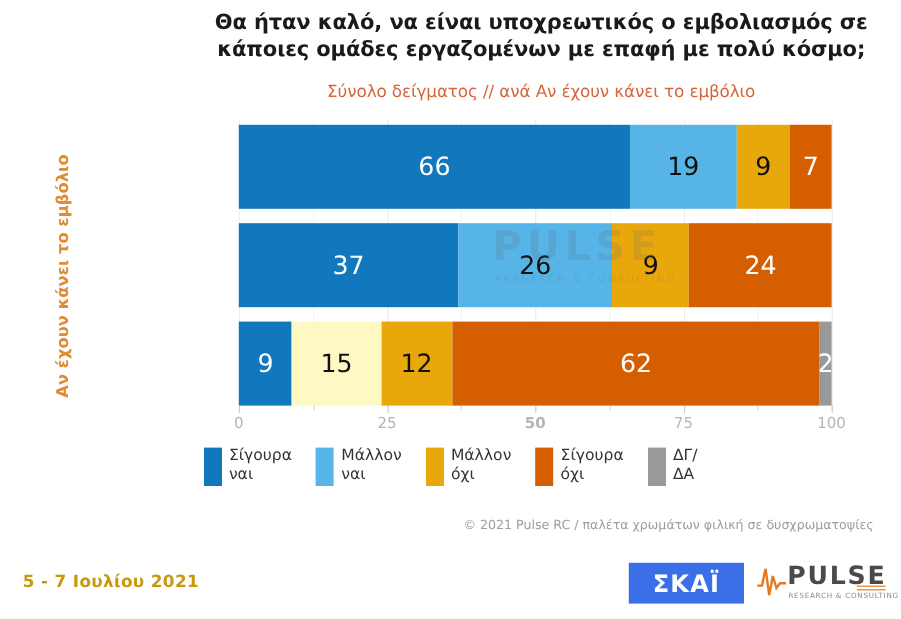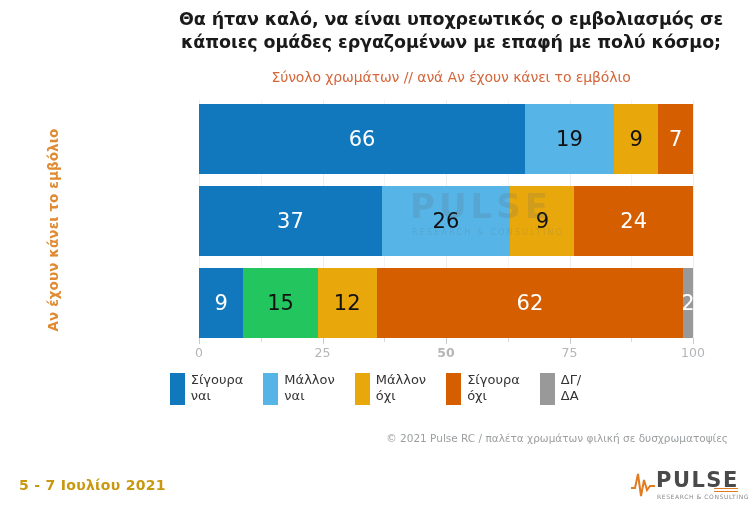--- a/index.html
+++ b/index.html
@@ -115,21 +115,21 @@
 </style>
 </head>
 <body>
 
 <div class="canvas">
 
   <div class="title">
     <span class="l1">Θα ήταν καλό, να είναι υποχρεωτικός ο εμβολιασμός σε</span>
     <span class="l2">κάποιες ομάδες εργαζομένων με επαφή με πολύ κόσμο;</span>
   </div>
-  <div class="subtitle">Σύνολο χρωμάτων // ανά Αν έχουν κάνει το εμβόλιο</div>
+  <div class="subtitle">Σύνολο δείγματος // ανά Αν έχουν κάνει το εμβόλιο</div>
 
   <div class="ytitle">Αν έχουν κάνει το εμβόλιο</div>
 
   <div id="row-labels"></div>
 
   <div class="plot">
     <div class="gridlines" id="gridlines">
         <div class="gridline" style="left: 0px;"></div>
         <div class="gridline minor" style="left: 61.75px;"></div>
         <div class="gridline" style="left: 123.5px;"></div>
@@ -166,21 +166,21 @@
             <span class="v">9</span>
           </div>
           <div class="seg lightlbl" style="width: 118.56px; background: rgb(213, 94, 0);">
             <span class="v">24</span>
           </div>
         </div>
         <div class="bar r3" style="top: 168px;">
           <div class="seg lightlbl" style="width: 44.46px; background: rgb(17, 120, 190);">
             <span class="v">9</span>
           </div>
-          <div class="seg darklbl" style="width: 74.1px; background: #22c55e;">
+          <div class="seg darklbl" style="width: 74.1px; background: #fef9c3;">
             <span class="v">15</span>
           </div>
           <div class="seg darklbl" style="width: 59.28px; background: rgb(232, 168, 12);">
             <span class="v">12</span>
           </div>
           <div class="seg lightlbl" style="width: 306.28px; background: rgb(213, 94, 0);">
             <span class="v">62</span>
           </div>
           <div class="seg lightlbl" style="width: 9.88px; background: rgb(153, 153, 153);">
             <span class="v">2</span>
@@ -235,20 +235,23 @@
       <div class="legend-item">
         <div class="swatch" style="background: rgb(153, 153, 153);"></div>
         <div class="legend-label">ΔΓ/
 ΔΑ</div>
       </div>
     </div>
 
   <div class="copyright">© 2021 Pulse RC  /  παλέτα χρωμάτων φιλική σε δυσχρωματοψίες</div>
   <div class="daterange">5 - 7  Ιουλίου  2021</div>
 
+  <div class="skai">
+    <span class="skai-text">ΣΚΑΪ</span>
+  </div>
   <div class="pulse">
     <svg width="26" height="40" viewBox="0 0 26 40">
       <path d="M1 22 L5 22 L8 8 L11 30 L14 14 L17 24 L20 20 L25 20" fill="none" stroke="#e07b20" stroke-width="2"></path>
     </svg>
     <div class="pulse-word">PULSE</div>
     <div class="pulse-rule"></div>
     <div class="pulse-rule2"></div>
     <div class="pulse-sub">RESEARCH &amp; CONSULTING</div>
   </div>
 

